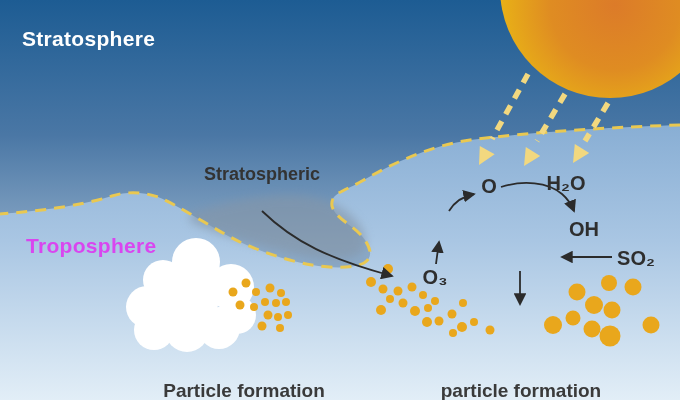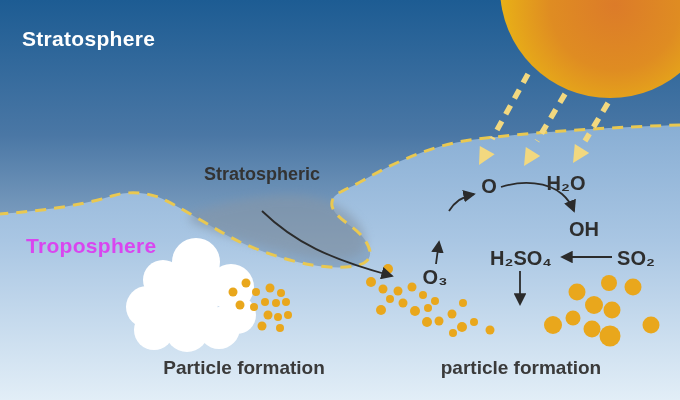--- a/index.html
+++ b/index.html
@@ -7,21 +7,21 @@
     position:relative;width:680px;height:400px;overflow:hidden;
     font-family:"Liberation Sans","DejaVu Sans",sans-serif;
     -webkit-font-smoothing:antialiased;
   }
   .stage svg{position:absolute;left:0;top:0;}
   .label{position:absolute;color:#d946ef;z-index:5;}
   .region{font-size:21px;font-weight:bold;letter-spacing:.3px;}
   .region.light{color:#ffffff;}
   .centered{transform:translate(-50%,-50%);text-align:center;white-space:nowrap;}
   .note{font-size:18px;font-weight:600;line-height:19px;color:#333333;}
-  .caption{font-size:19px;font-weight:600;line-height:21px;color:#3a3a3a;}
+  .caption{font-size:19px;font-weight:600;line-height:21px;color:#3a3a3a;margin-top:23px;}
   .chem{font-size:20px;font-weight:600;color:#2e2e2e;}
 </style>
 </head>
 <body>
 
 <div class="stage">
 
   <svg width="680" height="400" viewBox="0 0 680 400">
     <defs>
       <linearGradient id="gradTropo" x1="0" y1="110" x2="0" y2="400" gradientUnits="userSpaceOnUse">
@@ -153,21 +153,20 @@
 
   <div class="label region" style="left:26px;top:234px">Troposphere</div>
 
   <div class="label note centered" style="left:262px;top:174px">
     <div>Stratospheric</div>
   </div>
 
   <div class="label chem centered" style="left:489px;top:186px">O</div>
   <div class="label chem centered" style="left:566px;top:183px">H₂O</div>
   <div class="label chem centered" style="left:584px;top:229px">OH</div>
-  <div class="label chem centered" style="left:521px;top:258px">H₂SO₄</div>
   <div class="label chem centered" style="left:636px;top:258px">SO₂</div>
   <div class="label chem centered" style="left:435px;top:277px">O₃</div>
 
   <div class="label caption centered" style="left:244px;top:367px">
     <div>Particle formation</div>
   </div>
 
   <div class="label caption centered" style="left:521px;top:367px">
     <div>particle formation</div>
   </div>

